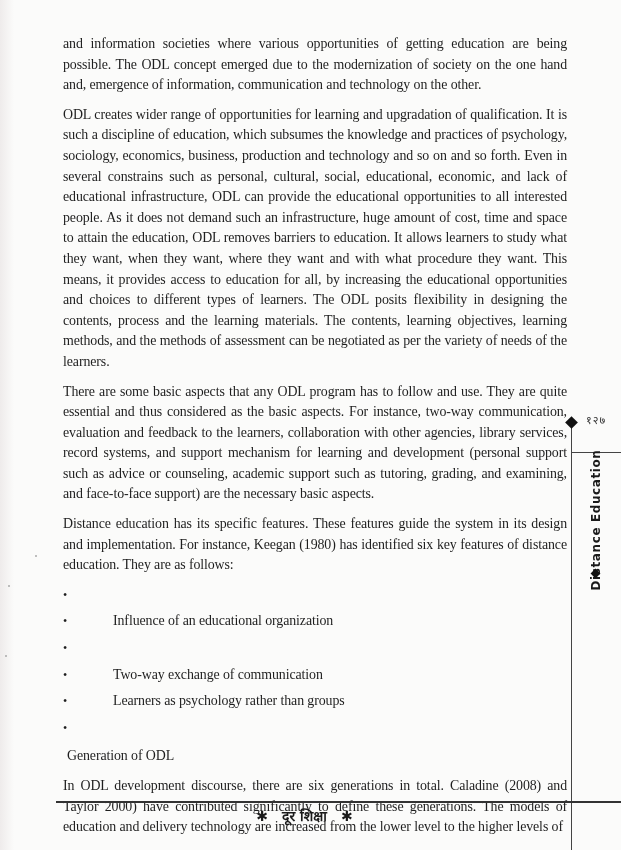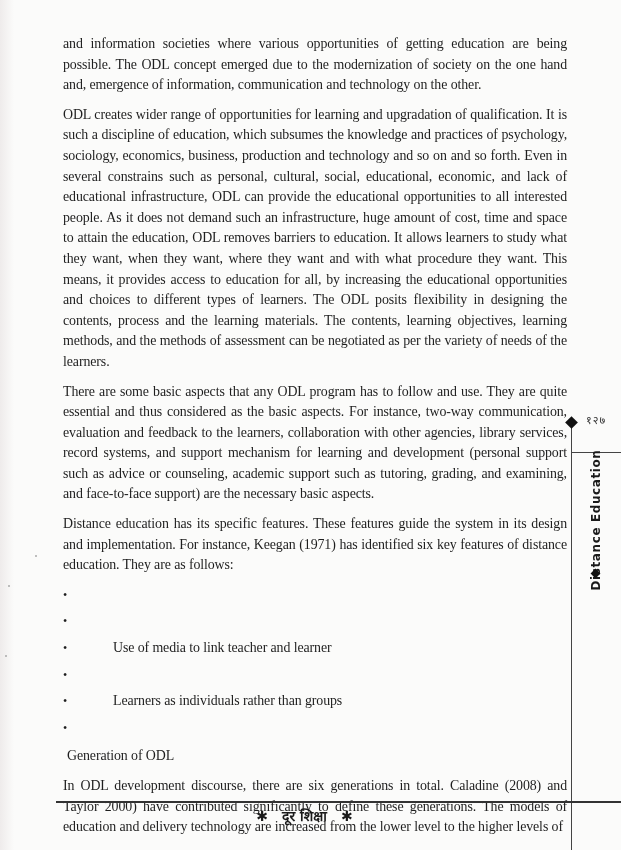--- a/index.html
+++ b/index.html
@@ -161,39 +161,40 @@
 
   <div class="scan-shadow"></div>
   <div class="scan-speck" style="left:35px; top:555px;"></div>
   <div class="scan-speck" style="left:8px; top:585px;"></div>
   <div class="scan-speck" style="left:5px; top:655px;"></div>
 
   <div class="body-col">
     <p class="para">and information societies where various opportunities of getting education are being possible. The ODL concept emerged due to the modernization of society on the one hand and, emergence of information, communication and technology on the other.</p>
     <p class="para">ODL creates wider range of opportunities for learning and upgradation of qualification. It is such a discipline of education, which subsumes the knowledge and practices of psychology, sociology, economics, business, production and technology and so on and so forth. Even in several constrains such as personal, cultural, social, educational, economic, and lack of educational infrastructure, ODL can provide the educational opportunities to all interested people. As it does not demand such an infrastructure, huge amount of cost, time and space to attain the education, ODL removes barriers to education. It allows learners to study what they want, when they want, where they want and with what procedure they want. This means, it provides access to education for all, by increasing the educational opportunities and choices to different types of learners. The ODL posits flexibility in designing the contents, process and the learning materials. The contents, learning objectives, learning methods, and the methods of assessment can be negotiated as per the variety of needs of the learners.</p>
     <p class="para">There are some basic aspects that any ODL program has to follow and use. They are quite essential and thus considered as the basic aspects. For instance, two-way communication, evaluation and feedback to the learners, collaboration with other agencies, library services, record systems, and support mechanism for learning and development (personal support such as advice or counseling, academic support such as tutoring, grading, and examining, and face-to-face support) are the necessary basic aspects.</p>
-    <p class="para">Distance education has its specific features. These features guide the system in its design and implementation. For instance, Keegan (1971) has identified six key features of distance education. They are as follows:</p>
+    <p class="para">Distance education has its specific features. These features guide the system in its design and implementation. For instance, Keegan (1980) has identified six key features of distance education. They are as follows:</p>
 
     <ul class="bullet-list">
       <li class="bullet-item">
         <span class="bullet-dot">•</span>
       </li>
       <li class="bullet-item">
         <span class="bullet-dot">•</span>
-      </li>
-      <li class="bullet-item">
-        <span class="bullet-dot">•</span>
-        <span class="bullet-text">Use of media to link teacher and learner</span>
-      </li>
-      <li class="bullet-item">
-        <span class="bullet-dot">•</span>
-      </li>
-      <li class="bullet-item">
-        <span class="bullet-dot">•</span>
-        <span class="bullet-text">Learners as individuals rather than groups</span>
+        <span class="bullet-text">Influence of an educational organization</span>
+      </li>
+      <li class="bullet-item">
+        <span class="bullet-dot">•</span>
+      </li>
+      <li class="bullet-item">
+        <span class="bullet-dot">•</span>
+        <span class="bullet-text">Two-way exchange of communication</span>
+      </li>
+      <li class="bullet-item">
+        <span class="bullet-dot">•</span>
+        <span class="bullet-text">Learners as psychology rather than groups</span>
       </li>
       <li class="bullet-item">
         <span class="bullet-dot">•</span>
       </li>
     </ul>
 
     <p class="subheading">Generation of ODL</p>
     <p class="para">In ODL development discourse, there are six generations in total. Caladine (2008) and Taylor 2000) have contributed significantly to define these generations. The models of education and delivery technology are increased from the lower level to the higher levels of</p>
   </div>
 

